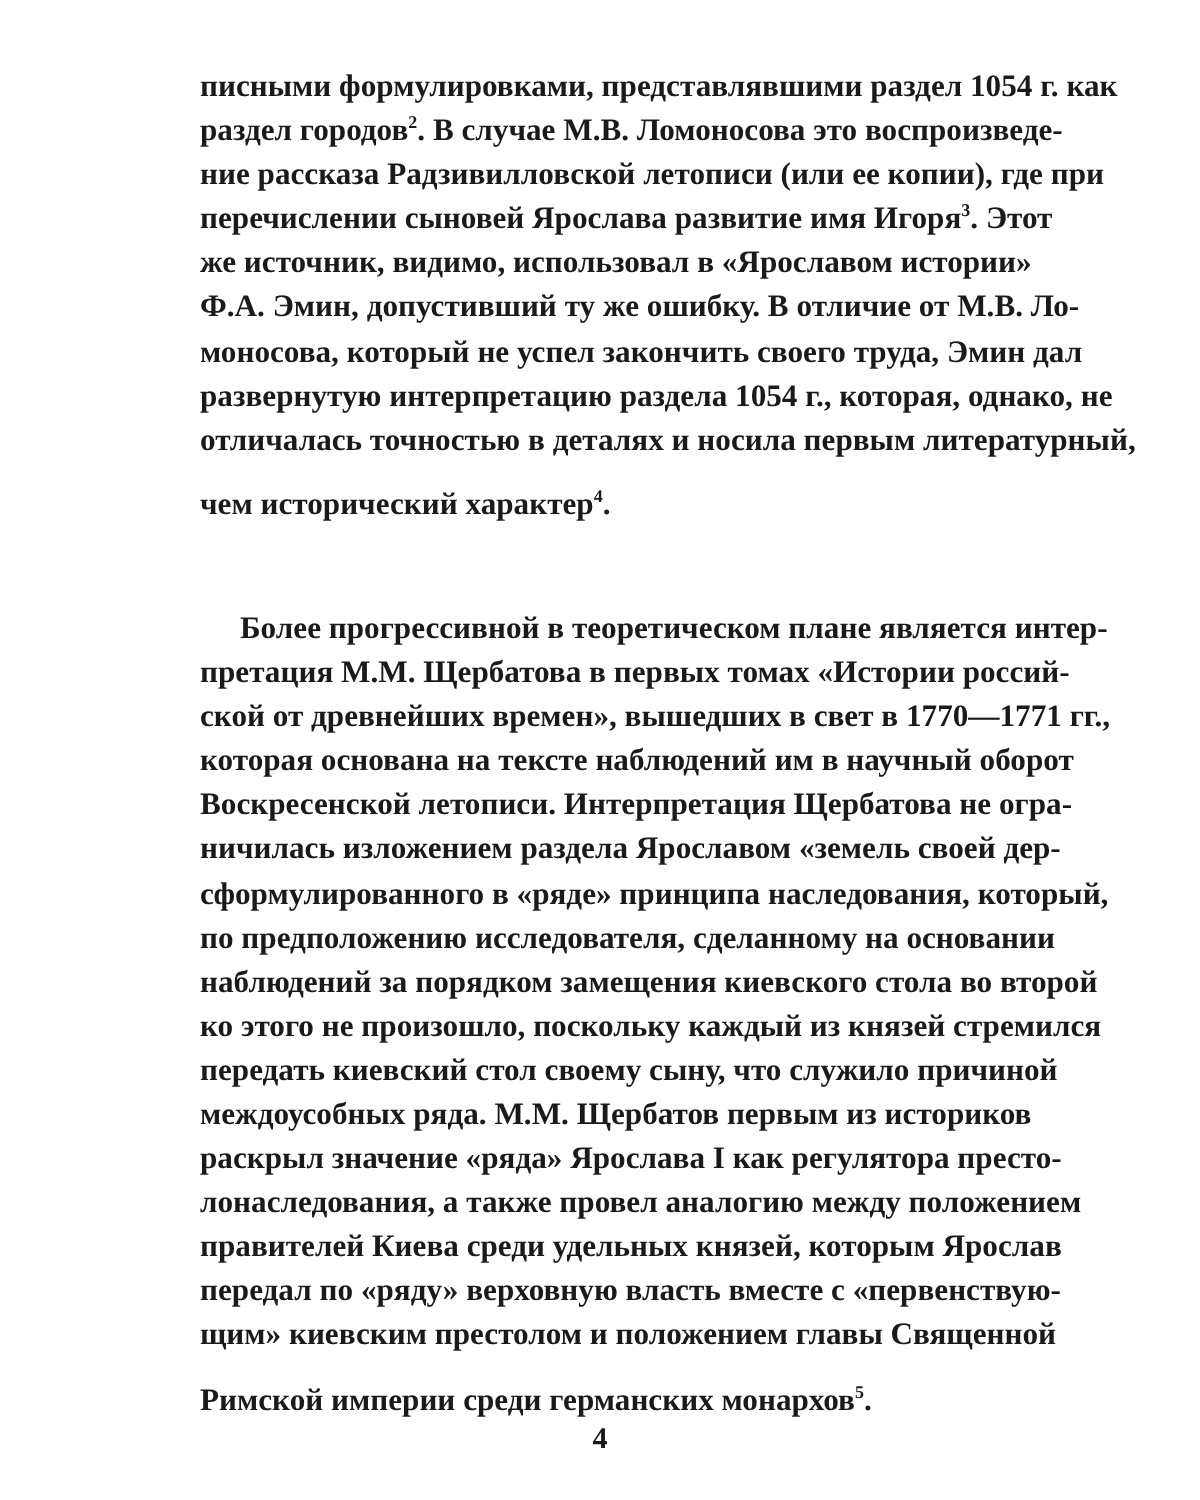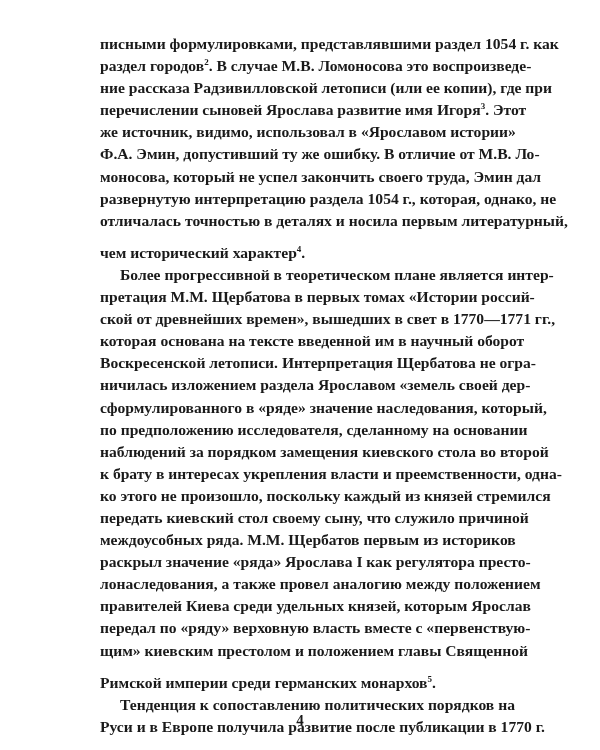--- a/index.html
+++ b/index.html
@@ -12,21 +12,21 @@
       font-family: "Liberation Serif", serif;
       font-size: 15.6px; line-height: 22.1px; color: #1a1a1a;
       font-weight: bold;
     }
     .line {
       display: block; white-space: nowrap;
       text-align: justify; text-align-last: justify;
       height: 22.1px;
     }
     .line.last { text-align-last: left; margin-top: 10px; }
-    .line.indent { padding-left: 20px; }
+    .line.indent { padding-left: 20px; margin-top: 40px; }
     sup { font-size: 9px; line-height: 0; vertical-align: 6px; }
     .page-number {
       position: absolute; left: 0; width: 600px; top: 712px;
       text-align: center;
       font-family: "Liberation Serif", serif;
       font-size: 15px; font-weight: bold; color: #1a1a1a;
     }
   </style>
 </head>
 <body>
@@ -42,27 +42,26 @@
     <span class="line">моносова, который не успел закончить своего труда, Эмин дал</span>
     <span class="line">развернутую интерпретацию раздела 1054 г., которая, однако, не</span>
     <span class="line">отличалась точностью в деталях и носила первым литературный,</span>
     <span class="line last"><span>чем исторический характер</span><sup>4</sup><span>.</span></span>
   </div>
 
   <div>
     <span class="line indent">Более прогрессивной в теоретическом плане является интер-</span>
     <span class="line">претация М.М. Щербатова в первых томах «Истории россий-</span>
     <span class="line">ской от древнейших времен», вышедших в свет в 1770—1771 гг.,</span>
-    <span class="line">которая основана на тексте введенной им в научный оборот</span>
+    <span class="line">которая основана на тексте наблюдений им в научный оборот</span>
     <span class="line">Воскресенской летописи. Интерпретация Щербатова не огра-</span>
     <span class="line">ничилась изложением раздела Ярославом «земель своей дер-</span>
-    <span class="line">сформулированного в «ряде» значение наследования, который,</span>
+    <span class="line">сформулированного в «ряде» принципа наследования, который,</span>
     <span class="line">по предположению исследователя, сделанному на основании</span>
     <span class="line">наблюдений за порядком замещения киевского стола во второй</span>
-    <span class="line">к брату в интересах укрепления власти и преемственности, одна-</span>
     <span class="line">ко этого не произошло, поскольку каждый из князей стремился</span>
     <span class="line">передать киевский стол своему сыну, что служило причиной</span>
     <span class="line">междоусобных ряда. М.М. Щербатов первым из историков</span>
     <span class="line">раскрыл значение «ряда» Ярослава I как регулятора престо-</span>
     <span class="line">лонаследования, а также провел аналогию между положением</span>
     <span class="line">правителей Киева среди удельных князей, которым Ярослав</span>
     <span class="line">передал по «ряду» верховную власть вместе с «первенствую-</span>
     <span class="line">щим» киевским престолом и положением главы Священной</span>
     <span class="line last"><span>Римской империи среди германских монархов</span><sup>5</sup><span>.</span></span>
   </div>

